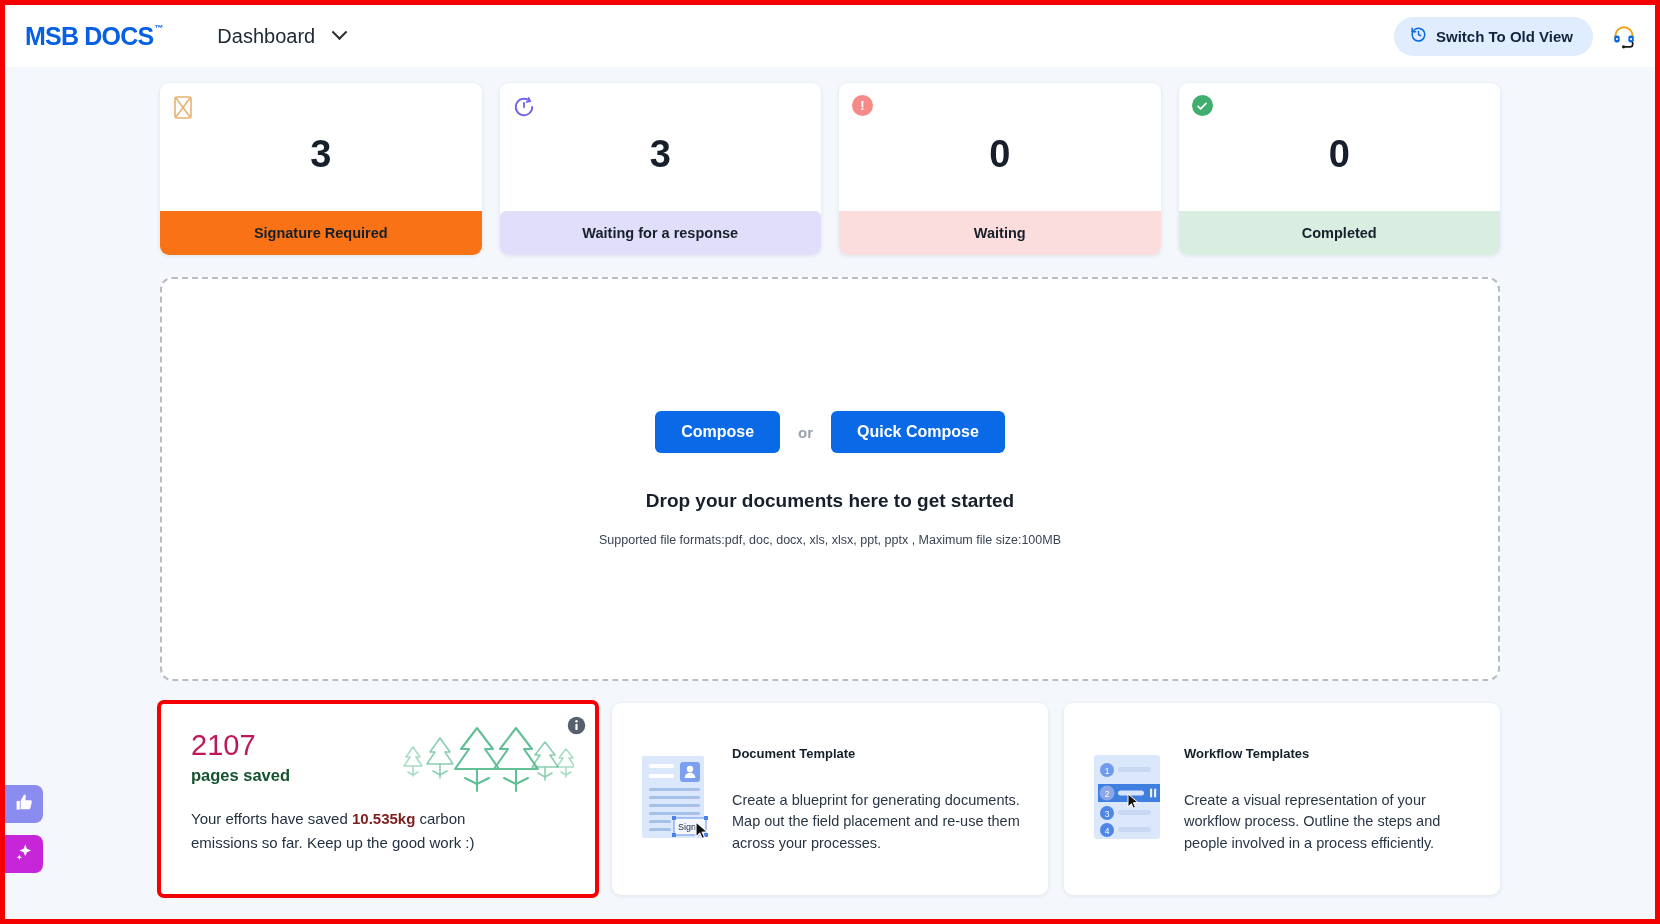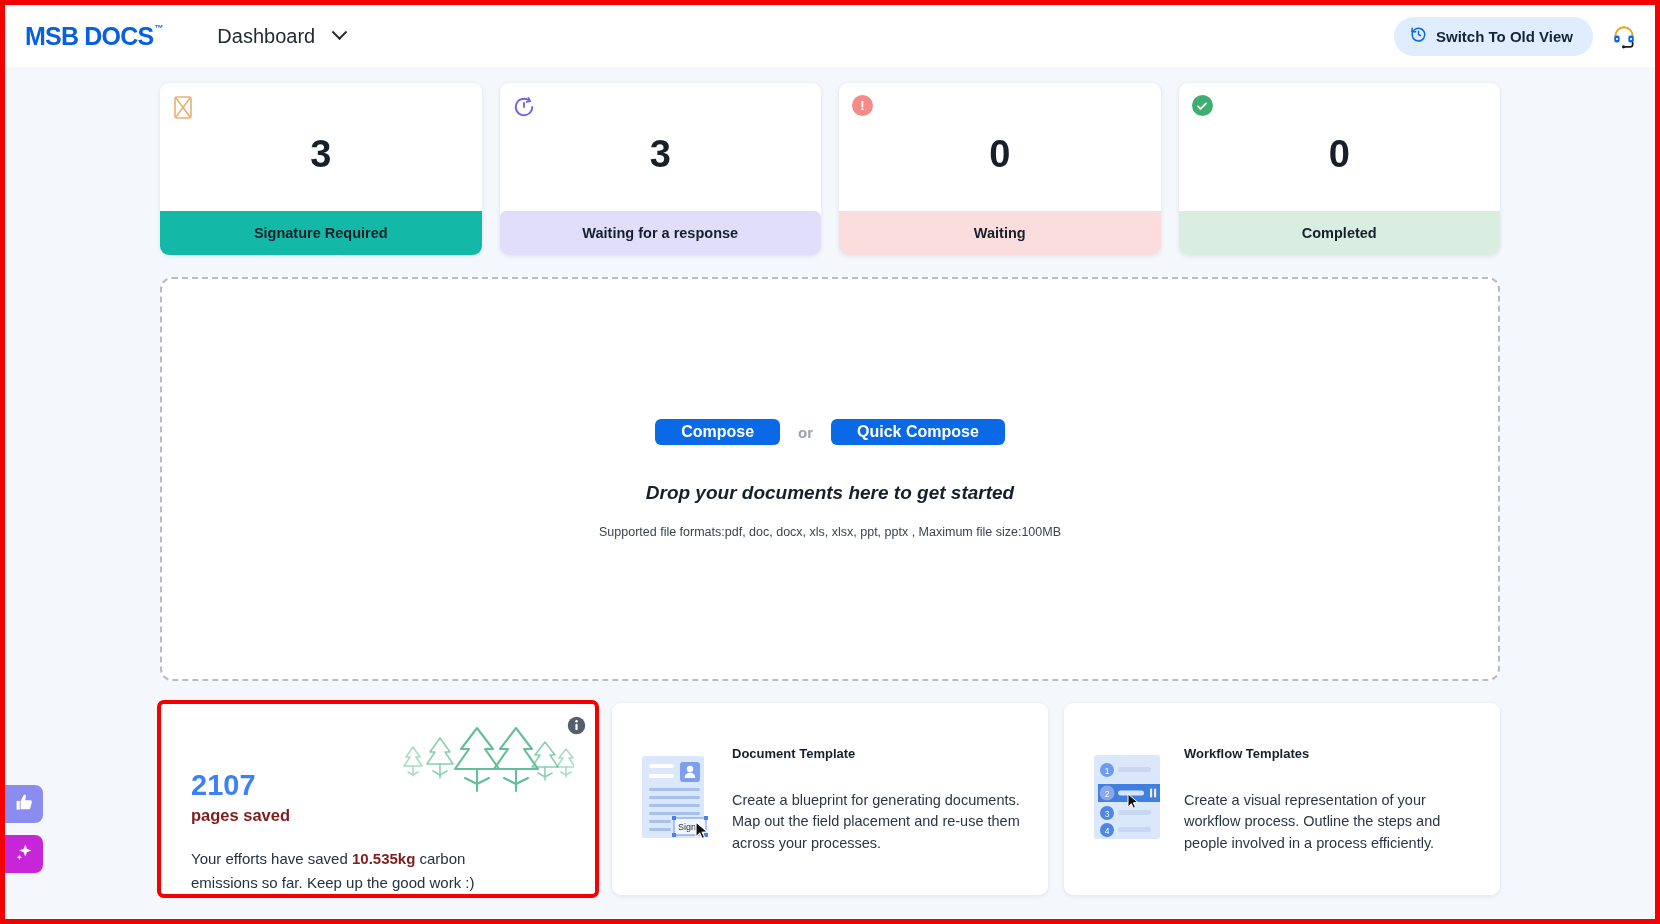--- a/index.html
+++ b/index.html
@@ -101,21 +101,21 @@
     flex: 1;
     display: flex; align-items: center; justify-content: center;
     font-size: 38px; font-weight: 700; color: #17202a;
     padding-top: 14px;
   }
   .stat .cap {
     text-align: center;
     font-size: 14.5px; font-weight: 700; color: #17202a;
     padding: 14px 6px;
   }
-  .cap.amber  { background: #14b8a6; }
+  .cap.amber  { background: #f97316; }
   .cap.indigo { background: #e0defb; border-radius: 6px; }
   .cap.red    { background: #fbdddd; }
   .cap.green  { background: #d9ede0; }
 
   .badge-circle {
     width: 21px; height: 21px; border-radius: 50%;
     display: flex; align-items: center; justify-content: center;
     color: #fff; font-size: 13px; font-weight: 800;
   }
   .badge-circle.red   { background: #f58b88; }
@@ -129,28 +129,28 @@
     border-radius: 12px;
     background: #fff;
     display: flex; flex-direction: column;
     align-items: center; justify-content: center;
   }
   .compose-row { display: flex; align-items: center; gap: 18px; }
   .btn-primary {
     background: #0a69e6; color: #fff;
     border: none; border-radius: 6px;
     font-size: 16px; font-weight: 700;
-    padding: 4px 26px;
+    padding: 12px 26px;
     cursor: pointer;
     font-family: "Liberation Sans", sans-serif;
   }
   .or-txt { font-size: 15px; color: #9aa2ad; font-weight: 600; }
   .drop-title {
     margin-top: 37px;
-    font-size: 19px; font-weight: 700; color: #17202a; font-style: italic;
+    font-size: 19px; font-weight: 700; color: #17202a;
   }
   .drop-sub {
     margin-top: 21px;
     font-size: 12.5px; color: #3a4452;
   }
 
   
   .bottom {
     display: flex; gap: 16px;
     margin-top: 22px;
@@ -166,26 +166,25 @@
     overflow: hidden;
   }
   .bcard.selected {
     outline: 4px solid #f40000;
     outline-offset: -1px;
     border-radius: 4px;
   }
   
   .carbon-inner { padding: 28px 30px 0 31px; position: relative; height: 100%; }
   .carbon-num {
-    font-size: 29px; font-weight: 700; color: #3b82f6;
+    font-size: 29px; font-weight: 400; color: #be185d;
     line-height: 1.0;
-    margin-top: 40px;
   }
   .carbon-lbl {
-    font-size: 16.5px; font-weight: 700; color: #7f1d1d;
+    font-size: 16.5px; font-weight: 700; color: #14532d;
     margin-top: 6px;
   }
   .carbon-desc {
     margin-top: 22px;
     font-size: 15px; color: #243140; line-height: 1.58;
     max-width: 300px;
   }
   .carbon-desc b { color: #7f1d1d; font-weight: 700; }
   .trees { position: absolute; right: 22px; top: 22px; }
   .info-ic { position: absolute; right: 10px; top: 13px; }

